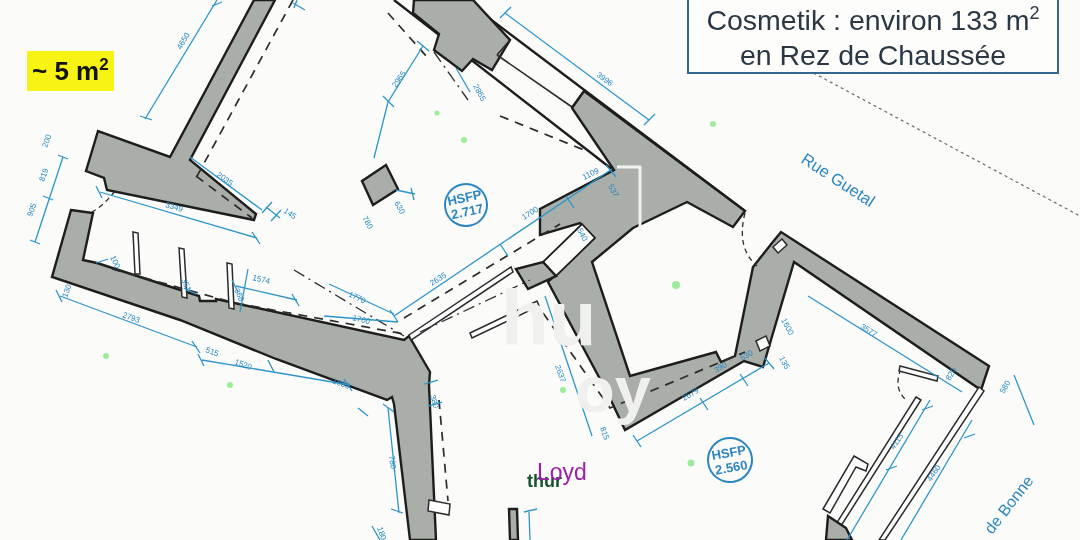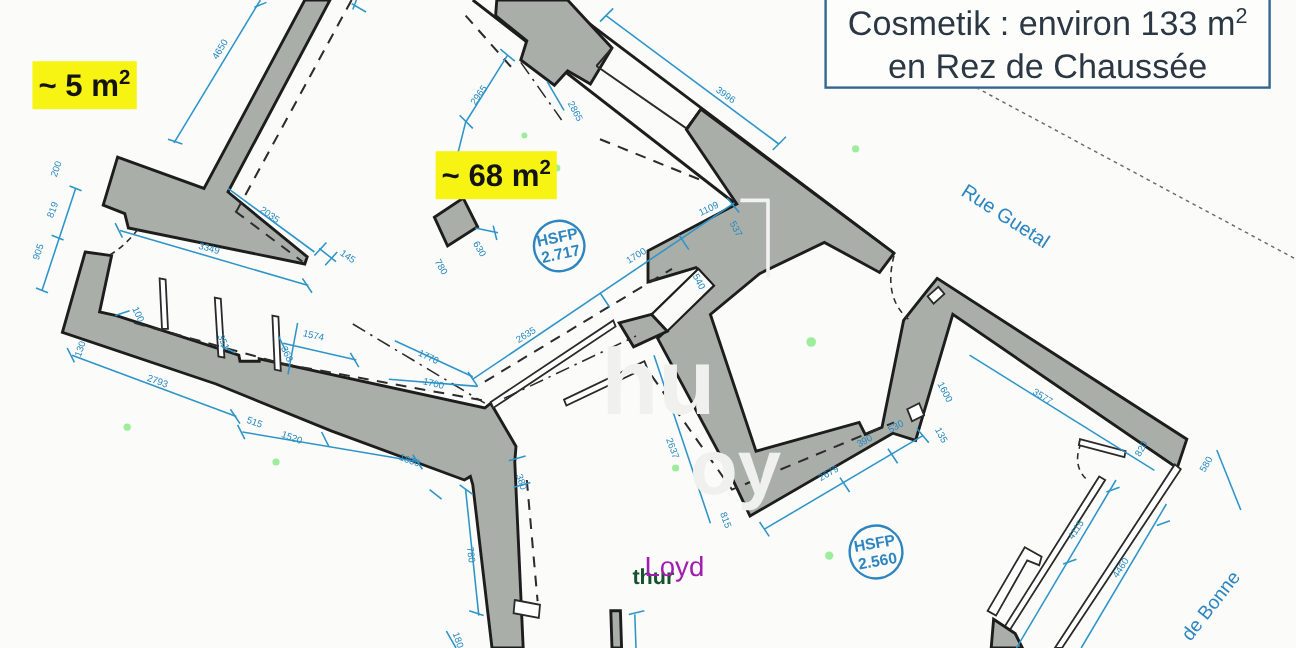--- a/index.html
+++ b/index.html
@@ -296,18 +296,17 @@
 
 <text x="501" y="345" font-size="78" font-weight="bold" fill="#f0f1ee" font-family="Liberation Sans,sans-serif">hu</text>
 <text x="575" y="412" font-size="65" font-weight="bold" fill="#f0f1ee" font-family="Liberation Sans,sans-serif">oy</text>
 </svg>
 
 <div style="position:absolute;left:687px;top:-10px;width:372px;height:84px;border:2px solid #33678f;background:#fdfdfc;box-sizing:border-box;"></div>
 <div style="position:absolute;left:687px;top:-4px;width:372px;text-align:center;color:#2b3844;font-size:28.5px;font-weight:400;line-height:35px;">Cosmetik : environ 133 m<sup style="font-size:18px;">2</sup><br>en Rez de Chaussée</div>
 
 <div class="lab" style="left:27px;top:51px;text-align:center;">~ 5 m<sup style="font-size:17px;">2</sup></div>
 
-<div class="lab" style="left:363px;top:126px;">~ 68 m<sup style="font-size:17px;">2</sup></div>
 
 
 <div style="position:absolute;left:527px;top:471px;color:#14532d;font-size:18px;font-weight:bold;">thur</div>
 <div style="position:absolute;left:537px;top:459px;color:#a21caf;font-size:23px;font-weight:normal;">Loyd</div>
 </div>
 
 </body></html>

